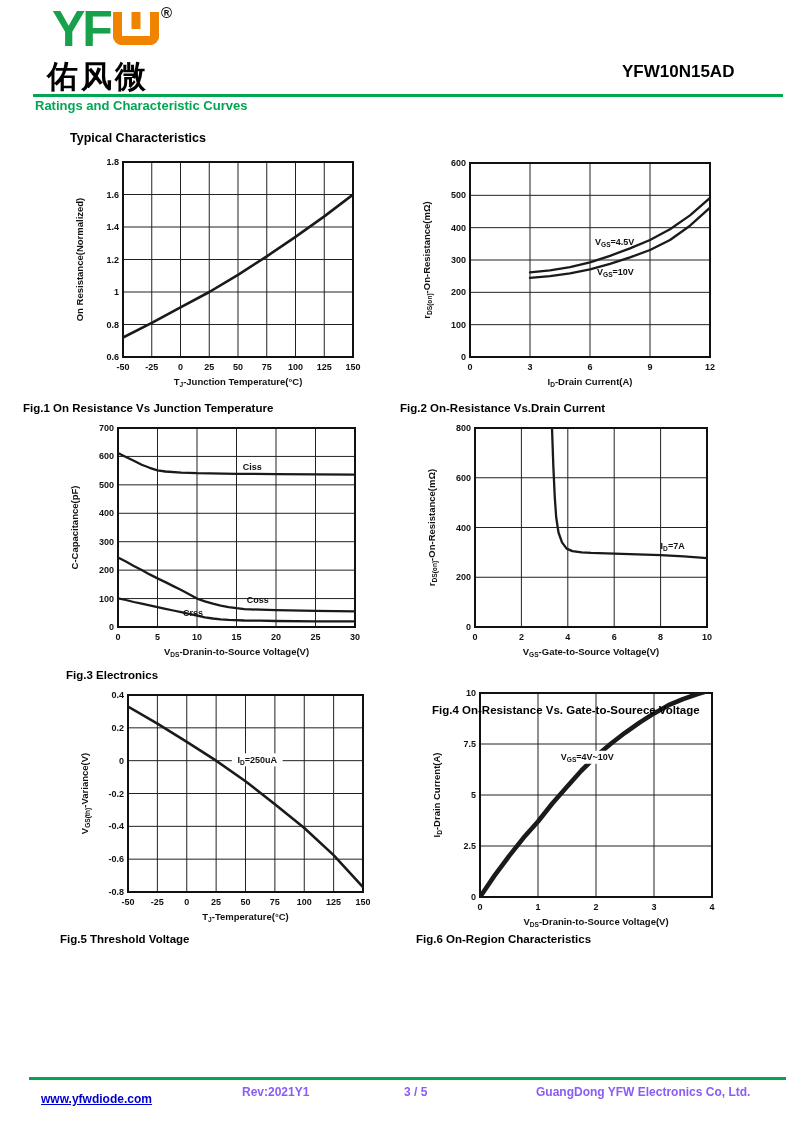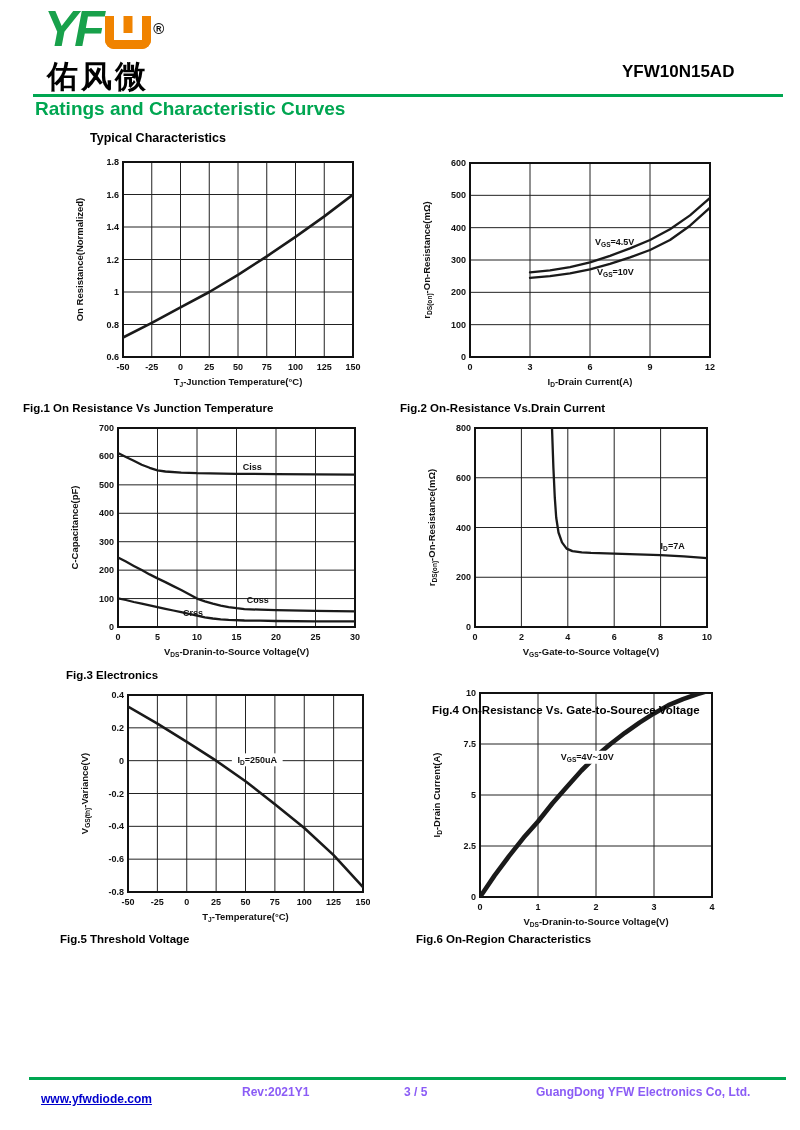--- a/index.html
+++ b/index.html
@@ -2,31 +2,31 @@
 <html><head>
 <meta charset="utf-8">
 <style>
   html,body{margin:0;padding:0;}
   body{
     width:800px;height:1130px;position:relative;background:#ffffff;
     font-family:"Liberation Sans",sans-serif;color:#111;overflow:hidden;
   }
   .abs{position:absolute;}
   
-  #logo-row{left:44px;top:6px;display:flex;align-items:center;font-style:italic;}
+  #logo-row{left:52px;top:6px;display:flex;align-items:flex-start;}
   .logo-yf{font-size:50px;font-weight:700;color:#18A14B;letter-spacing:-3px;line-height:46px;}
   .logo-w{display:inline-block;width:28px;height:24px;border:9px solid #F08300;border-top:none;
           border-radius:0 0 9px 9px;position:relative;margin-left:3px;margin-top:6px;}
   .logo-w::after{content:"";position:absolute;left:50%;transform:translateX(-50%);top:0;width:9px;height:17px;background:#F08300;}
   .logo-reg{font-size:15px;font-weight:700;color:#111;margin-left:2px;line-height:14px;}
   #logo-cn{left:47px;top:56px;font-size:31px;font-weight:700;letter-spacing:3px;color:#000;}
   #part-number{left:622px;top:62px;font-size:17px;font-weight:700;color:#000;}
   .green-rule{background:#00A651;height:3px;}
-  #section-title{left:35px;top:98px;font-size:19px;font-weight:700;color:#00A651;}
-  #subsection-title{left:70px;top:131px;font-size:12.5px;font-weight:700;color:#000;margin-left:20px;}
+  #section-title{left:35px;top:98px;font-size:13px;font-weight:700;color:#00A651;}
+  #subsection-title{left:70px;top:131px;font-size:12.5px;font-weight:700;color:#000;}
   
   .fig-caption{font-size:11.5px;font-weight:700;color:#000;width:360px;text-align:left;}
   
   .footer-text{top:1085px;font-size:12px;font-weight:700;color:#8b5cf6;}
   #footer-link{color:#0000CC;text-decoration:underline;cursor:pointer;margin-top:7px;}
   svg{display:block;}
 </style>
 </head>
 <body>
 

